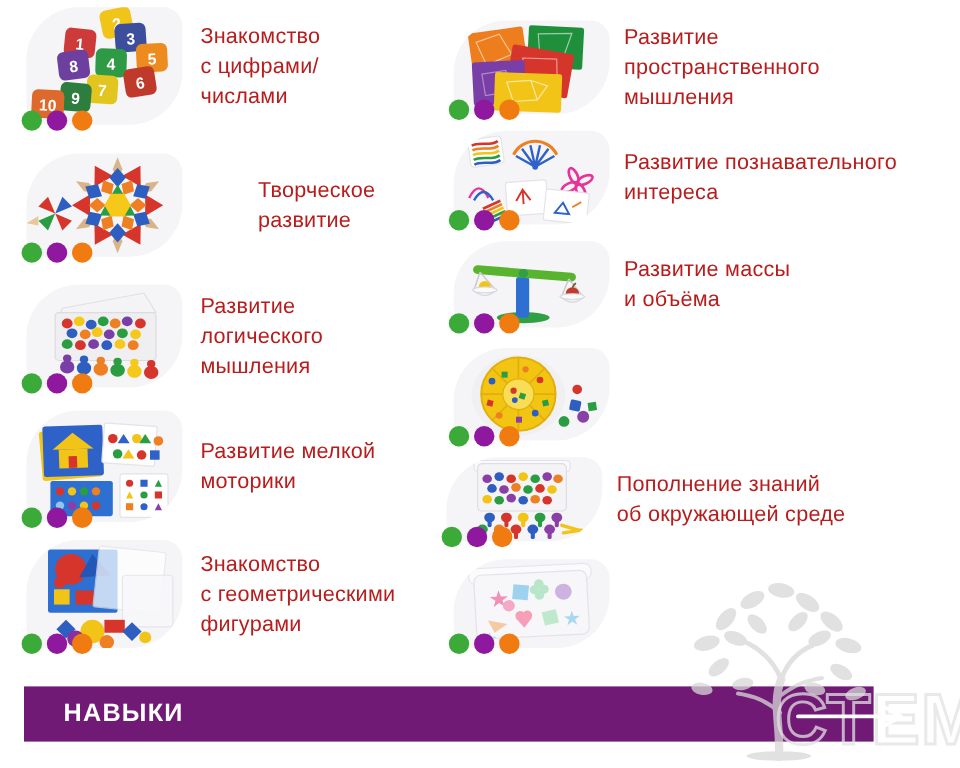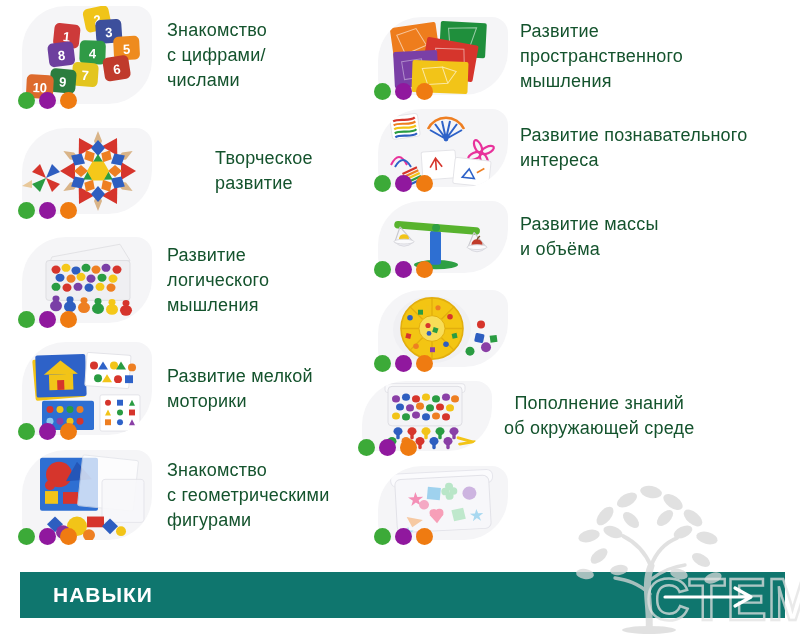--- a/index.html
+++ b/index.html
@@ -7,24 +7,24 @@
         font-family:"Liberation Sans",sans-serif;}
   .skill{position:absolute;display:flex;align-items:center;}
   .thumb{position:relative;flex:0 0 130px;width:130px;height:100%;margin:0;}
   .art{position:absolute;inset:0;width:130px;height:100%;background:#f5f5f7;
        border-radius:44px 16px 44px 16px;display:block;}
   .dots{position:absolute;left:-4px;bottom:-5px;display:flex;gap:4px;z-index:2;}
   .dot{width:17px;height:17px;border-radius:50%;}
   .dot.g{background:#3CAA38;}
   .dot.p{background:#90189E;}
   .dot.o{background:#EF7B11;}
-  .label{margin:0 0 0 15px;font-size:18px;line-height:25px;color:#14532d;
+  .label{margin:0 0 0 15px;font-size:18px;line-height:25px;color:#b91c1c;
          white-space:pre-line;letter-spacing:.2px;font-weight:500;}
   .col-right .label{margin-left:12px;}
-  .bar{position:absolute;left:20px;top:572px;width:765px;height:46px;background:#0f766e;
+  .bar{position:absolute;left:20px;top:572px;width:708px;height:46px;background:#701a75;
        display:flex;align-items:center;z-index:1;}
   .bar-label{color:#ffffff;font-weight:bold;font-size:21px;letter-spacing:1px;padding-left:33px;}
   .tree{position:absolute;left:575px;top:482px;z-index:2;opacity:.75;}
   .stem{position:absolute;left:644px;top:560px;z-index:3;}
   .arrow{position:absolute;left:662px;top:585px;z-index:4;cursor:pointer;}
 </style>
 </head>
 <body>
 
 <div class="page">
@@ -448,21 +448,21 @@
           <rect x="112" y="46" width="7" height="7" fill="#2a9c42" transform="rotate(-8 115 49)"></rect>
         </svg>
         <div class="dots">
           <span class="dot g"></span>
             <span class="dot p"></span>
             <span class="dot o"></span>
         </div>
       </figure>
     </article>
 
-    <article class="skill" style="left:362px;top:381px;height:70px;text-align:center;">
+    <article class="skill" style="left:372px;top:381px;height:70px;">
       <figure class="thumb">
         <svg class="art" viewBox="0 0 130 78" preserveAspectRatio="none">
           <rect x="23" y="3" width="80" height="10" rx="3" fill="#fafafc" stroke="#e2e2e8"></rect>
           <rect x="26" y="6" width="74" height="44" rx="4" fill="#f4f4f7" stroke="#dddde2"></rect>
           <g>
             <circle cx="34" cy="20" r="4" fill="#8a3fa6"></circle>
               <circle cx="44" cy="18" r="4" fill="#2e5ec0"></circle>
               <circle cx="54" cy="20" r="4" fill="#d6352c"></circle>
               <circle cx="64" cy="18" r="4" fill="#f2c418"></circle>
               <circle cx="74" cy="20" r="4" fill="#2a9c42"></circle>

